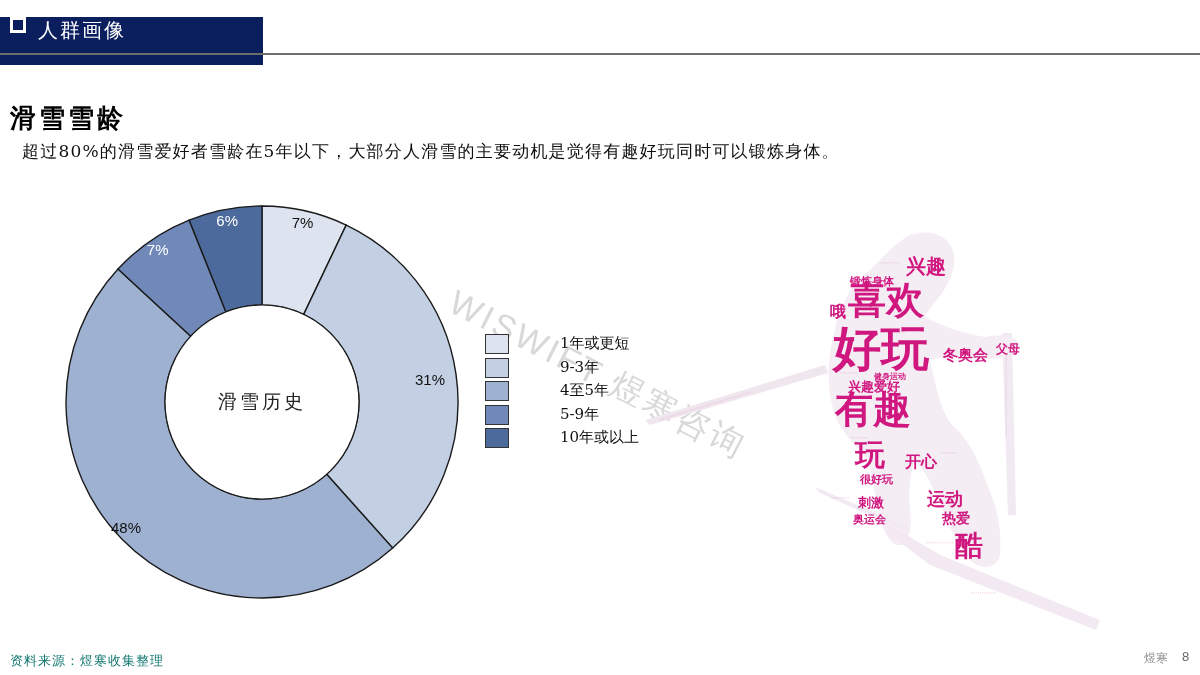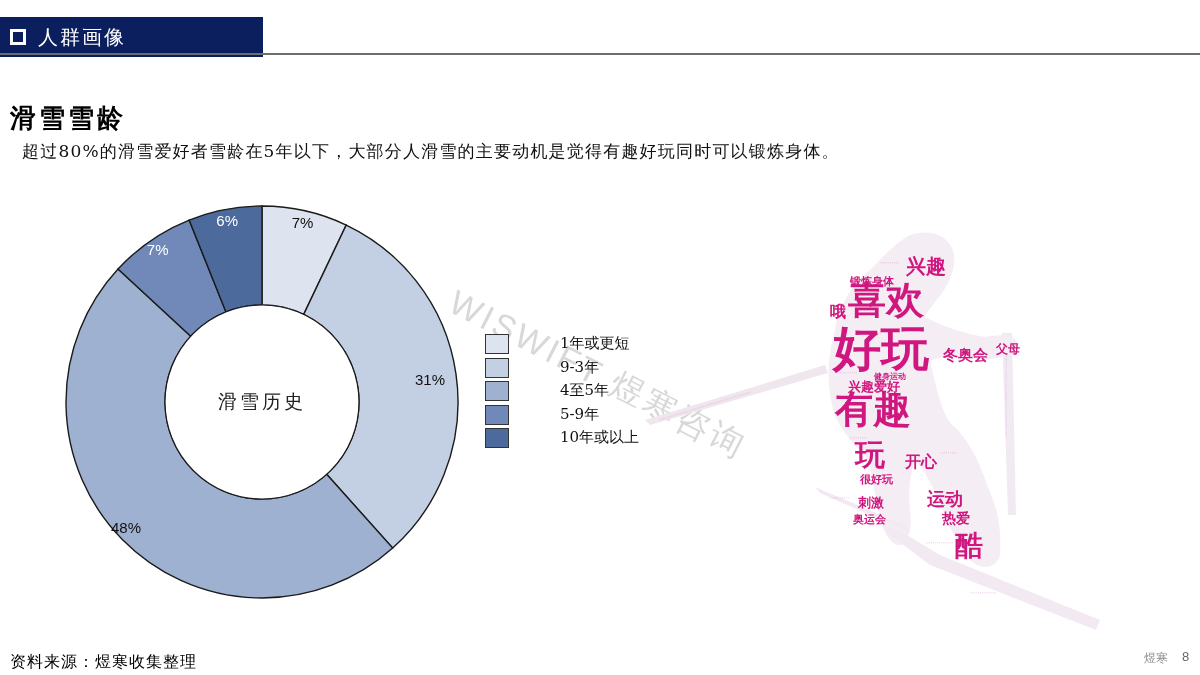--- a/index.html
+++ b/index.html
@@ -1,39 +1,39 @@
 <!DOCTYPE html>
 <html><head>
 <meta charset="utf-8">
 <style>
   * { box-sizing: border-box; margin: 0; padding: 0; }
   html, body { width: 1200px; height: 675px; background: #ffffff; overflow: hidden; }
   body { position: relative; font-family: "DejaVu Serif", "Liberation Serif", serif; color: #111; }
 
-  .section-bar { position: absolute; left: 0; top: 17px; width: 263px; height: 40px; background: #0b1f5e; display: flex; align-items: center; padding-left: 10px; }
+  .section-bar { position: absolute; left: 0; top: 17px; width: 263px; height: 48px; background: #0b1f5e; display: flex; padding-left: 10px; }
   .section-bar .square { width: 16px; height: 16px; border: 3px solid #ffffff; margin-right: 12px; }
   .section-bar .label { color: #ffffff; font-size: 20px; letter-spacing: 2px; }
   .rule { position: absolute; left: 0; top: 53px; width: 1200px; height: 2px; background: #6d6d6d; }
 
   .title { position: absolute; left: 10px; top: 64px; font-size: 26px; font-weight: bold; letter-spacing: 3px; color: #000; margin-top: 37px; }
   .subtitle { position: absolute; left: 22px; top: 104px; font-size: 17px; letter-spacing: 1.2px; color: #111; margin-top: 36px; }
 
   .donut { position: absolute; left: 60px; top: 198px; }
   .pct { font-family: "Liberation Sans", "DejaVu Sans", sans-serif; font-size: 15px; }
 
   .legend { position: absolute; left: 485px; top: 334px; }
   .legend-item { display: flex; align-items: flex-start; height: 23.5px; gap: 46px; }
   .legend-item .swatch { width: 24px; height: 20px; border: 1.5px solid #333; margin-right: 5px; }
   .legend-item .text { font-size: 15px; color: #111; }
 
   .watermark { position: absolute; left: 462px; top: 280px; transform: rotate(27deg); transform-origin: left top; font-family: "Liberation Sans", "DejaVu Sans", sans-serif; font-size: 34px; color: #d8d8d8; letter-spacing: 3px; white-space: nowrap; }
 
   .cloud { position: absolute; left: 640px; top: 225px; }
 
-  .footer-source { position: absolute; left: 10px; top: 652px; font-size: 16px; color: #000000; letter-spacing: 1px; }
+  .footer-source { position: absolute; left: 10px; top: 652px; font-size: 13px; color: #0f766e; letter-spacing: 1px; }
   .footer-brand { position: absolute; left: 1144px; top: 650px; font-size: 12px; color: #8a8a8a; }
   .footer-page { position: absolute; left: 1182px; top: 649px; font-family: "Liberation Sans", sans-serif; font-size: 13px; color: #666; }
 </style>
 </head>
 <body>
 
 <div class="section-bar">
   <div class="square"></div>
   <span class="label">人群画像</span>
 </div>

